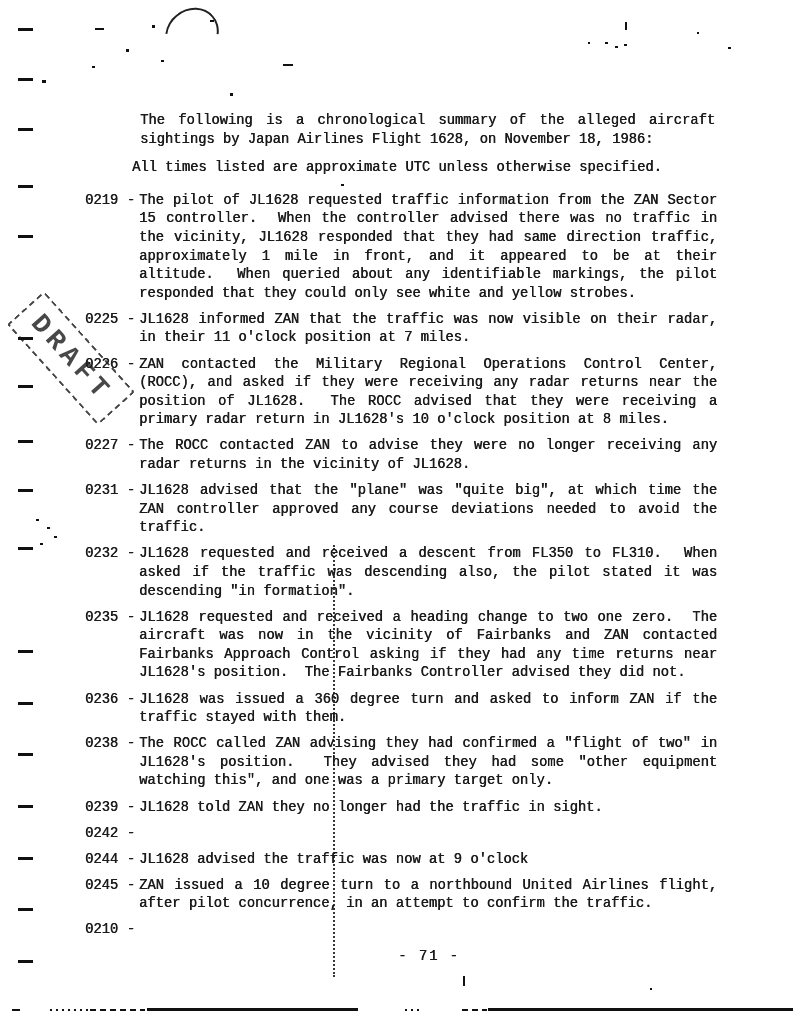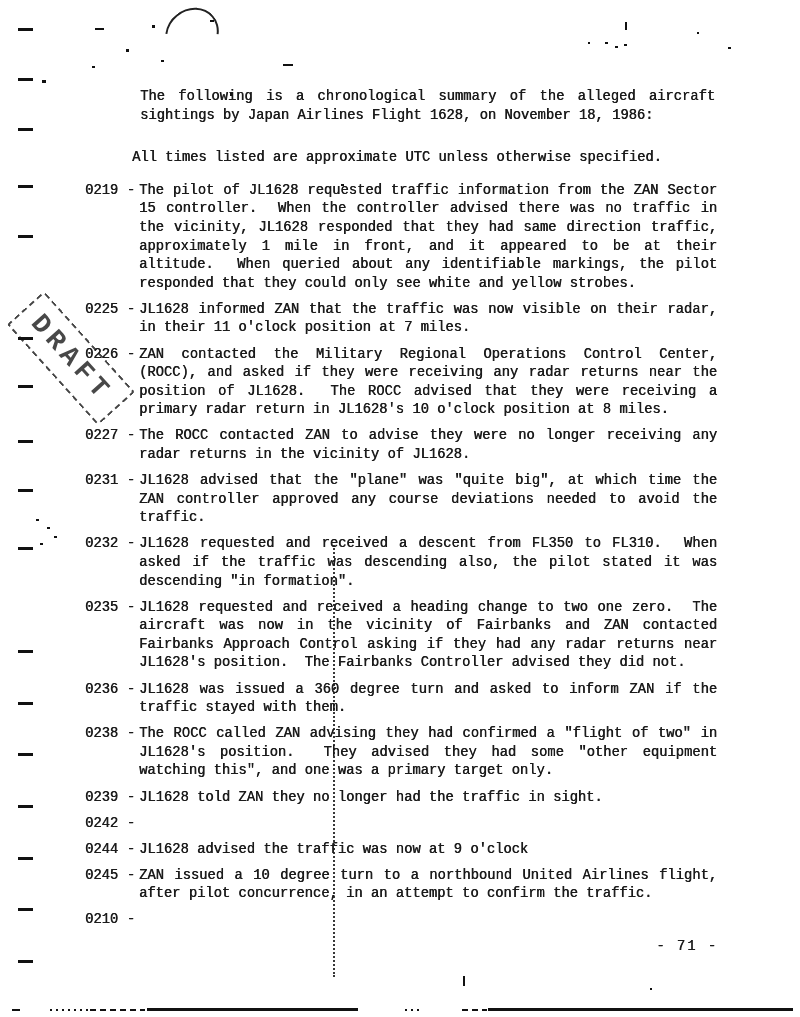--- a/index.html
+++ b/index.html
@@ -4,30 +4,30 @@
 <style>
   html,body{margin:0;padding:0;}
   body{
     width:800px;height:1017px;position:relative;overflow:hidden;
     background:#ffffff;
     font-family:"Liberation Mono","DejaVu Sans Mono",monospace;
     color:#1b1b1b;
   }
   .page{position:absolute;inset:0;}
   
-  .content{position:absolute;left:85px;top:88px;width:650px;font-size:13.8px;line-height:18.6px;}
+  .content{position:absolute;left:85px;top:112px;width:650px;font-size:13.8px;line-height:18.6px;}
   .content *{text-shadow:0.45px 0 0 currentColor;}
   .intro{margin:0 0 0 55px;width:575px;text-align:justify;white-space:pre-wrap;}
-  .note{margin:24px 0 0 47px;width:600px;white-space:pre-wrap;}
+  .note{margin:10px 0 0 47px;width:600px;white-space:pre-wrap;}
   #entries{margin-top:14px;}
   .entry{display:flex;margin-bottom:7.5px;}
   .time{width:38px;flex:none;}
   .sep{width:16px;flex:none;text-align:center;}
   .text{width:578px;flex:none;text-align:justify;white-space:pre-wrap;}
-  .pageno{margin:5px 0 0 55px;width:578px;text-align:right;letter-spacing:2px;}
+  .pageno{margin:5px 0 0 55px;width:578px;text-align:center;letter-spacing:2px;}
   
   .stamp{
     position:absolute;left:44px;top:291px;width:132px;height:46px;
     border:2px dashed #2c2c2c;border-radius:3px;
     transform:rotate(48deg);transform-origin:0 0;
     display:flex;align-items:center;justify-content:center;
     font-size:27px;font-weight:bold;letter-spacing:5px;
     color:#2f2f2f;opacity:0.88;
   }
   .arc{
@@ -135,21 +135,21 @@
 
   <div class="entry">
     <span class="time">0232</span>
     <span class="sep">-</span>
     <span class="text">JL1628 requested and received a descent from FL350 to FL310.  When asked if the traffic was descending also, the pilot stated it was descending "in formation".</span>
   </div>
 
   <div class="entry">
     <span class="time">0235</span>
     <span class="sep">-</span>
-    <span class="text">JL1628 requested and received a heading change to two one zero.  The aircraft was now in the vicinity of Fairbanks and ZAN contacted Fairbanks Approach Control asking if they had any radar returns near JL1628's position.  The Fairbanks Controller advised they did not.</span>
+    <span class="text">JL1628 requested and received a heading change to two one zero.  The aircraft was now in the vicinity of Fairbanks and ZAN contacted Fairbanks Approach Control asking if they had any time returns near JL1628's position.  The Fairbanks Controller advised they did not.</span>
   </div>
 
   <div class="entry">
     <span class="time">0236</span>
     <span class="sep">-</span>
     <span class="text">JL1628 was issued a 360 degree turn and asked to inform ZAN if the traffic stayed with them.</span>
   </div>
 
   <div class="entry">
     <span class="time">0238</span>

